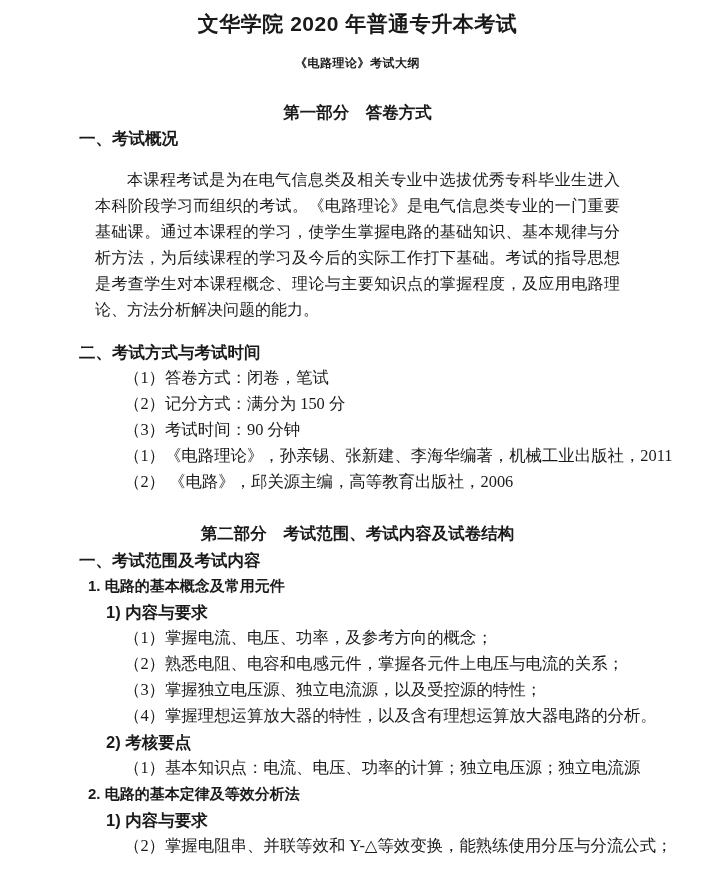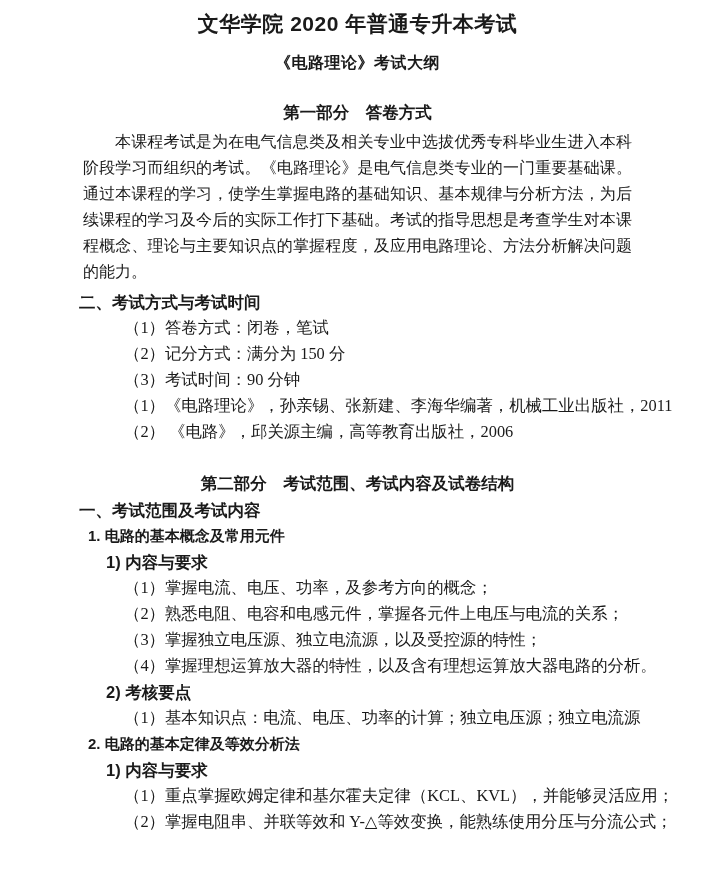--- a/index.html
+++ b/index.html
@@ -24,21 +24,21 @@
   .doc-title {
     text-align: center;
     font-weight: bold;
     font-size: 21px;
     line-height: 24px;
     margin: 0;
     font-family: "Liberation Sans", sans-serif;
     letter-spacing: 0.5px;
   }
   .doc-title.first { margin-top: 4px; }
-  .doc-title.second { margin-top: 15px; font-size: 16px; }
+  .doc-title.second { margin-top: 15px; font-size: 12px; }
 
   
   .part-heading {
     text-align: center;
     font-weight: bold;
     font-size: 16.5px;
     line-height: 26px;
     margin: 0;
     font-family: "Liberation Sans", sans-serif;
   }
@@ -53,21 +53,21 @@
     margin: 0;
     font-family: "Liberation Sans", sans-serif;
   }
 
   
   .para {
     font-size: 16px;
     line-height: 26px;
     text-align: justify;
     text-indent: 2em;
-    margin: 4px;
+    margin: 16px;
   }
 
   
   .topic-heading {
     font-weight: bold;
     font-size: 15px;
     line-height: 26px;
     margin: 0;
     padding-left: 9px;
     font-family: "Liberation Sans", sans-serif;
@@ -95,20 +95,21 @@
 </head>
 <body>
 
 <div class="page">
 
   <h1 class="doc-title first">文华学院 2020 年普通专升本考试</h1>
   <h1 class="doc-title second">《电路理论》考试大纲</h1>
 
   <h2 class="part-heading p1">第一部分　答卷方式</h2>
 
+  <h3 class="sec-heading">一、考试概况</h3>
   <p class="para">本课程考试是为在电气信息类及相关专业中选拔优秀专科毕业生进入本科阶段学习而组织的考试。《电路理论》是电气信息类专业的一门重要基础课。通过本课程的学习，使学生掌握电路的基础知识、基本规律与分析方法，为后续课程的学习及今后的实际工作打下基础。考试的指导思想是考查学生对本课程概念、理论与主要知识点的掌握程度，及应用电路理论、方法分析解决问题的能力。</p>
 
   <h3 class="sec-heading">二、考试方式与考试时间</h3>
   <div class="list-item">（1）答卷方式：闭卷，笔试</div>
   <div class="list-item">（2）记分方式：满分为 150 分</div>
   <div class="list-item">（3）考试时间：90 分钟</div>
 
   <div class="list-item">（1）《电路理论》，孙亲锡、张新建、李海华编著，机械工业出版社，2011</div>
   <div class="list-item">（2） 《电路》，邱关源主编，高等教育出版社，2006</div>
 
@@ -123,16 +124,15 @@
   <div class="list-item">（2）熟悉电阻、电容和电感元件，掌握各元件上电压与电流的关系；</div>
   <div class="list-item">（3）掌握独立电压源、独立电流源，以及受控源的特性；</div>
   <div class="list-item">（4）掌握理想运算放大器的特性，以及含有理想运算放大器电路的分析。</div>
 
   <h5 class="sub-heading">2) 考核要点</h5>
   <div class="list-item">（1）基本知识点：电流、电压、功率的计算；独立电压源；独立电流源</div>
 
   <h4 class="topic-heading">2. 电路的基本定律及等效分析法</h4>
 
   <h5 class="sub-heading">1) 内容与要求</h5>
-  <div class="list-item">（1）重点掌握欧姆定律和基尔霍夫定律（KCL、KVL），并能够灵活应用；</div>
   <div class="list-item">（2）掌握电阻串、并联等效和 Y-△等效变换，能熟练使用分压与分流公式；</div>
 
 </div>
 
 </body></html>

